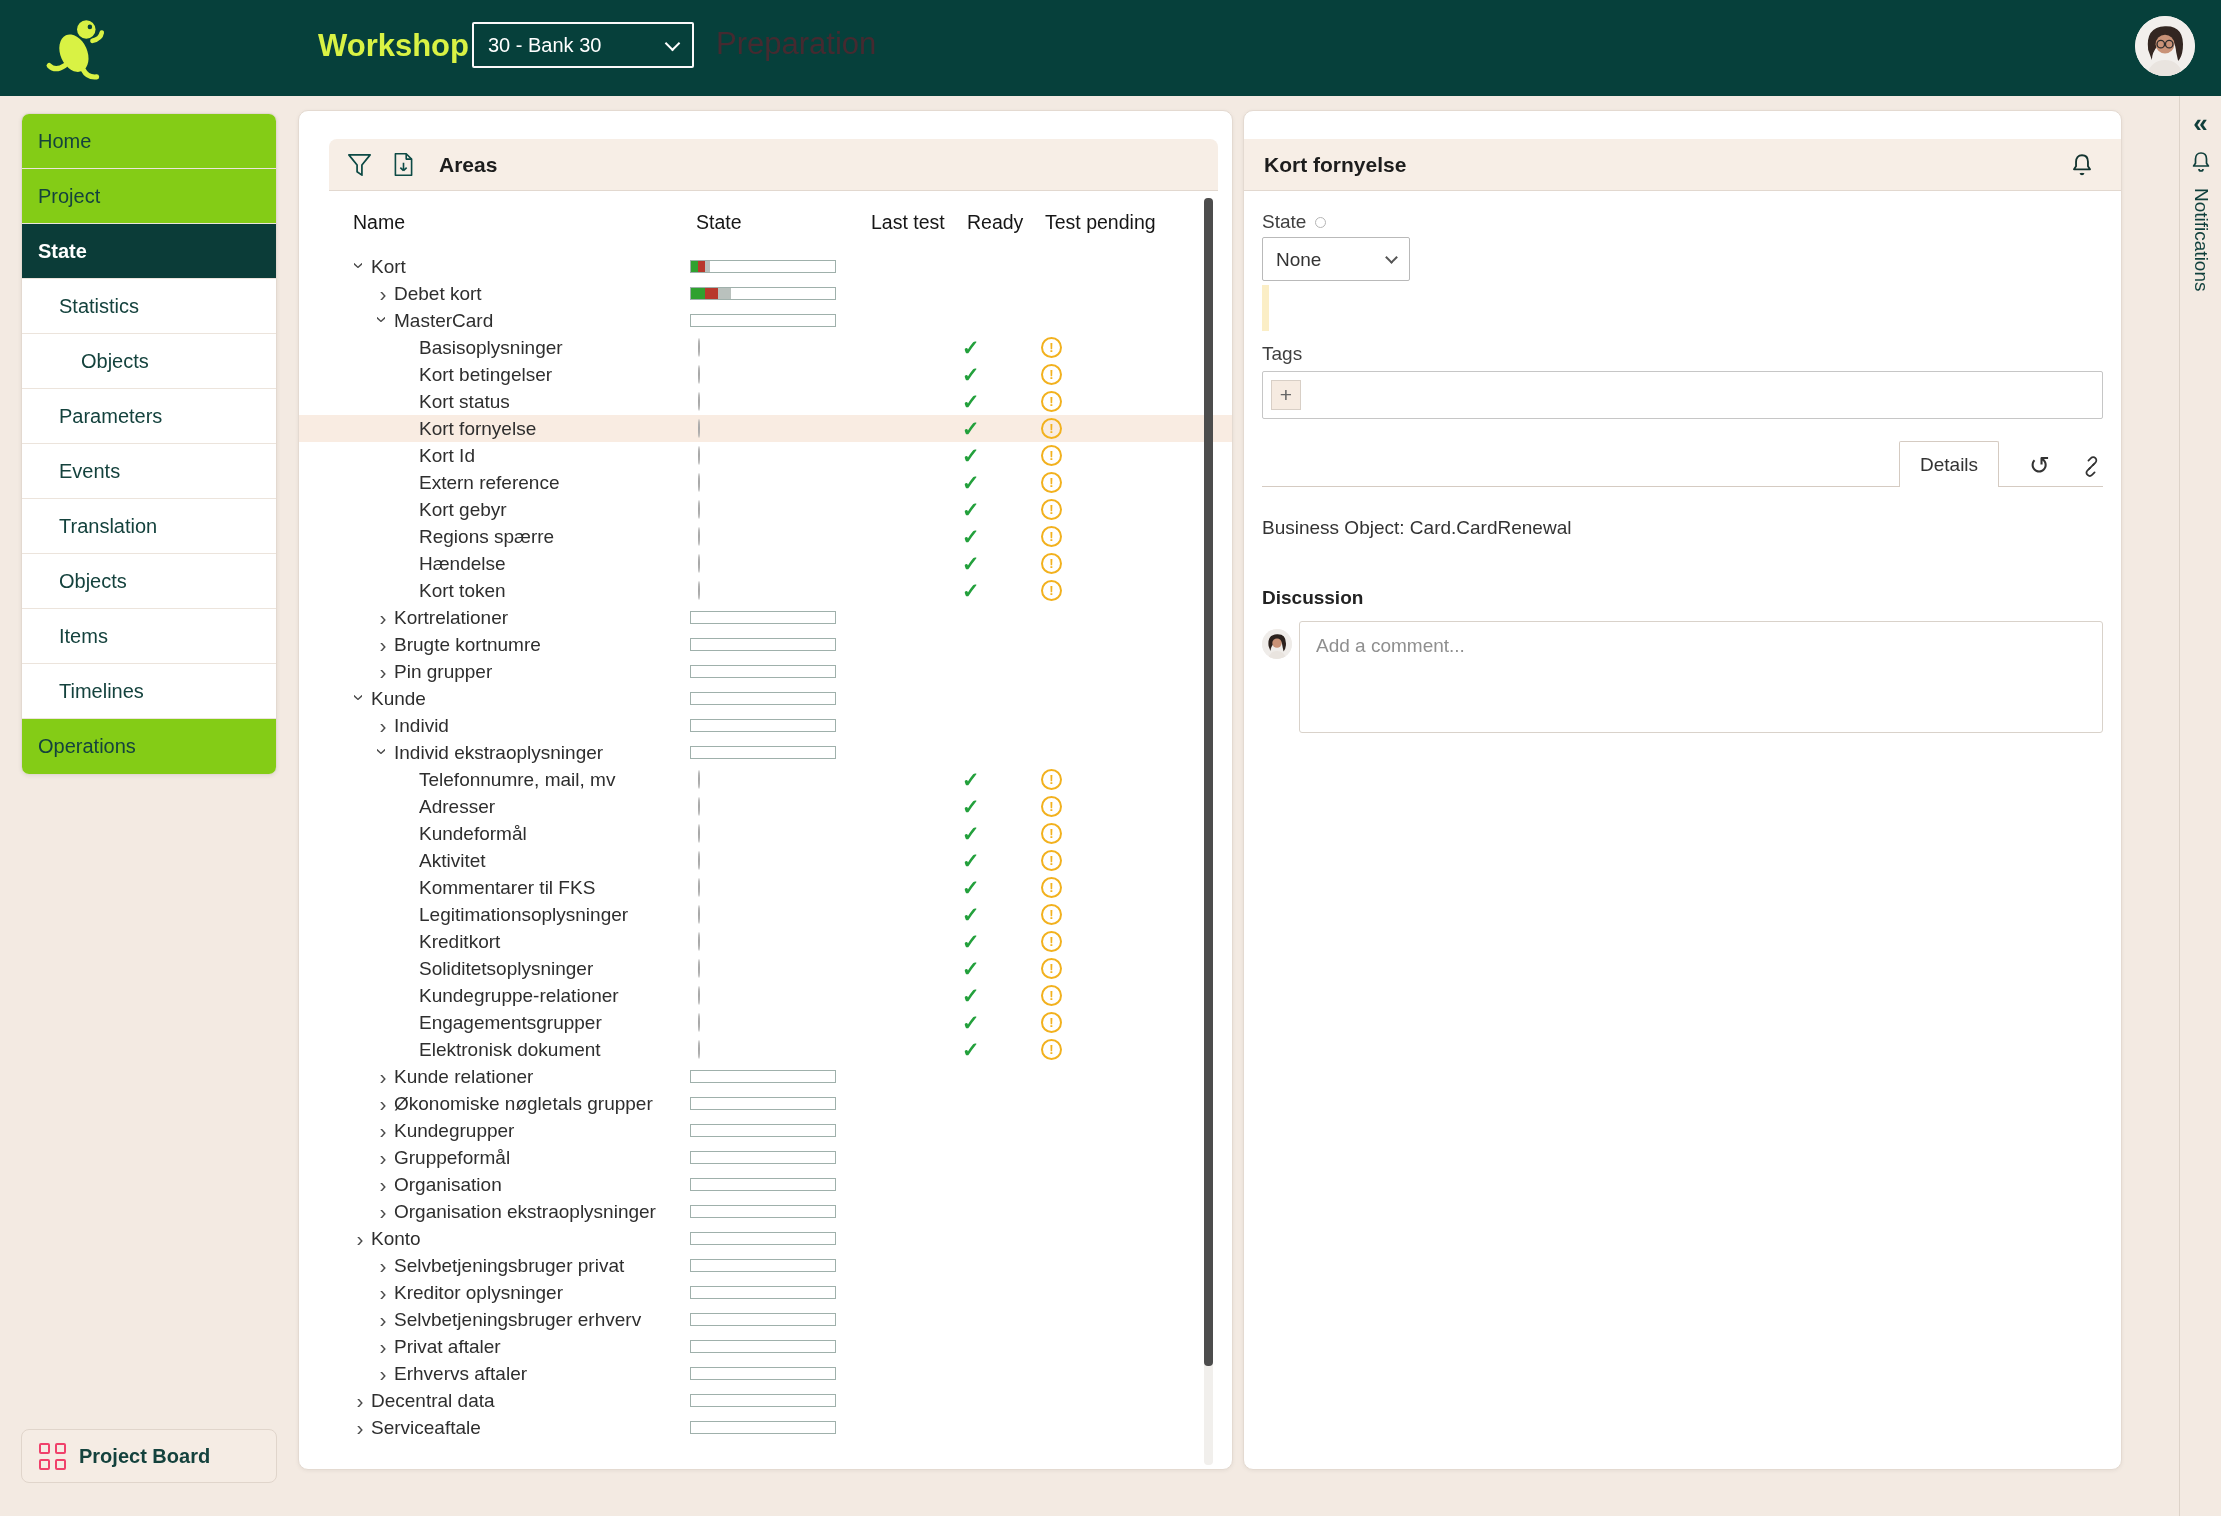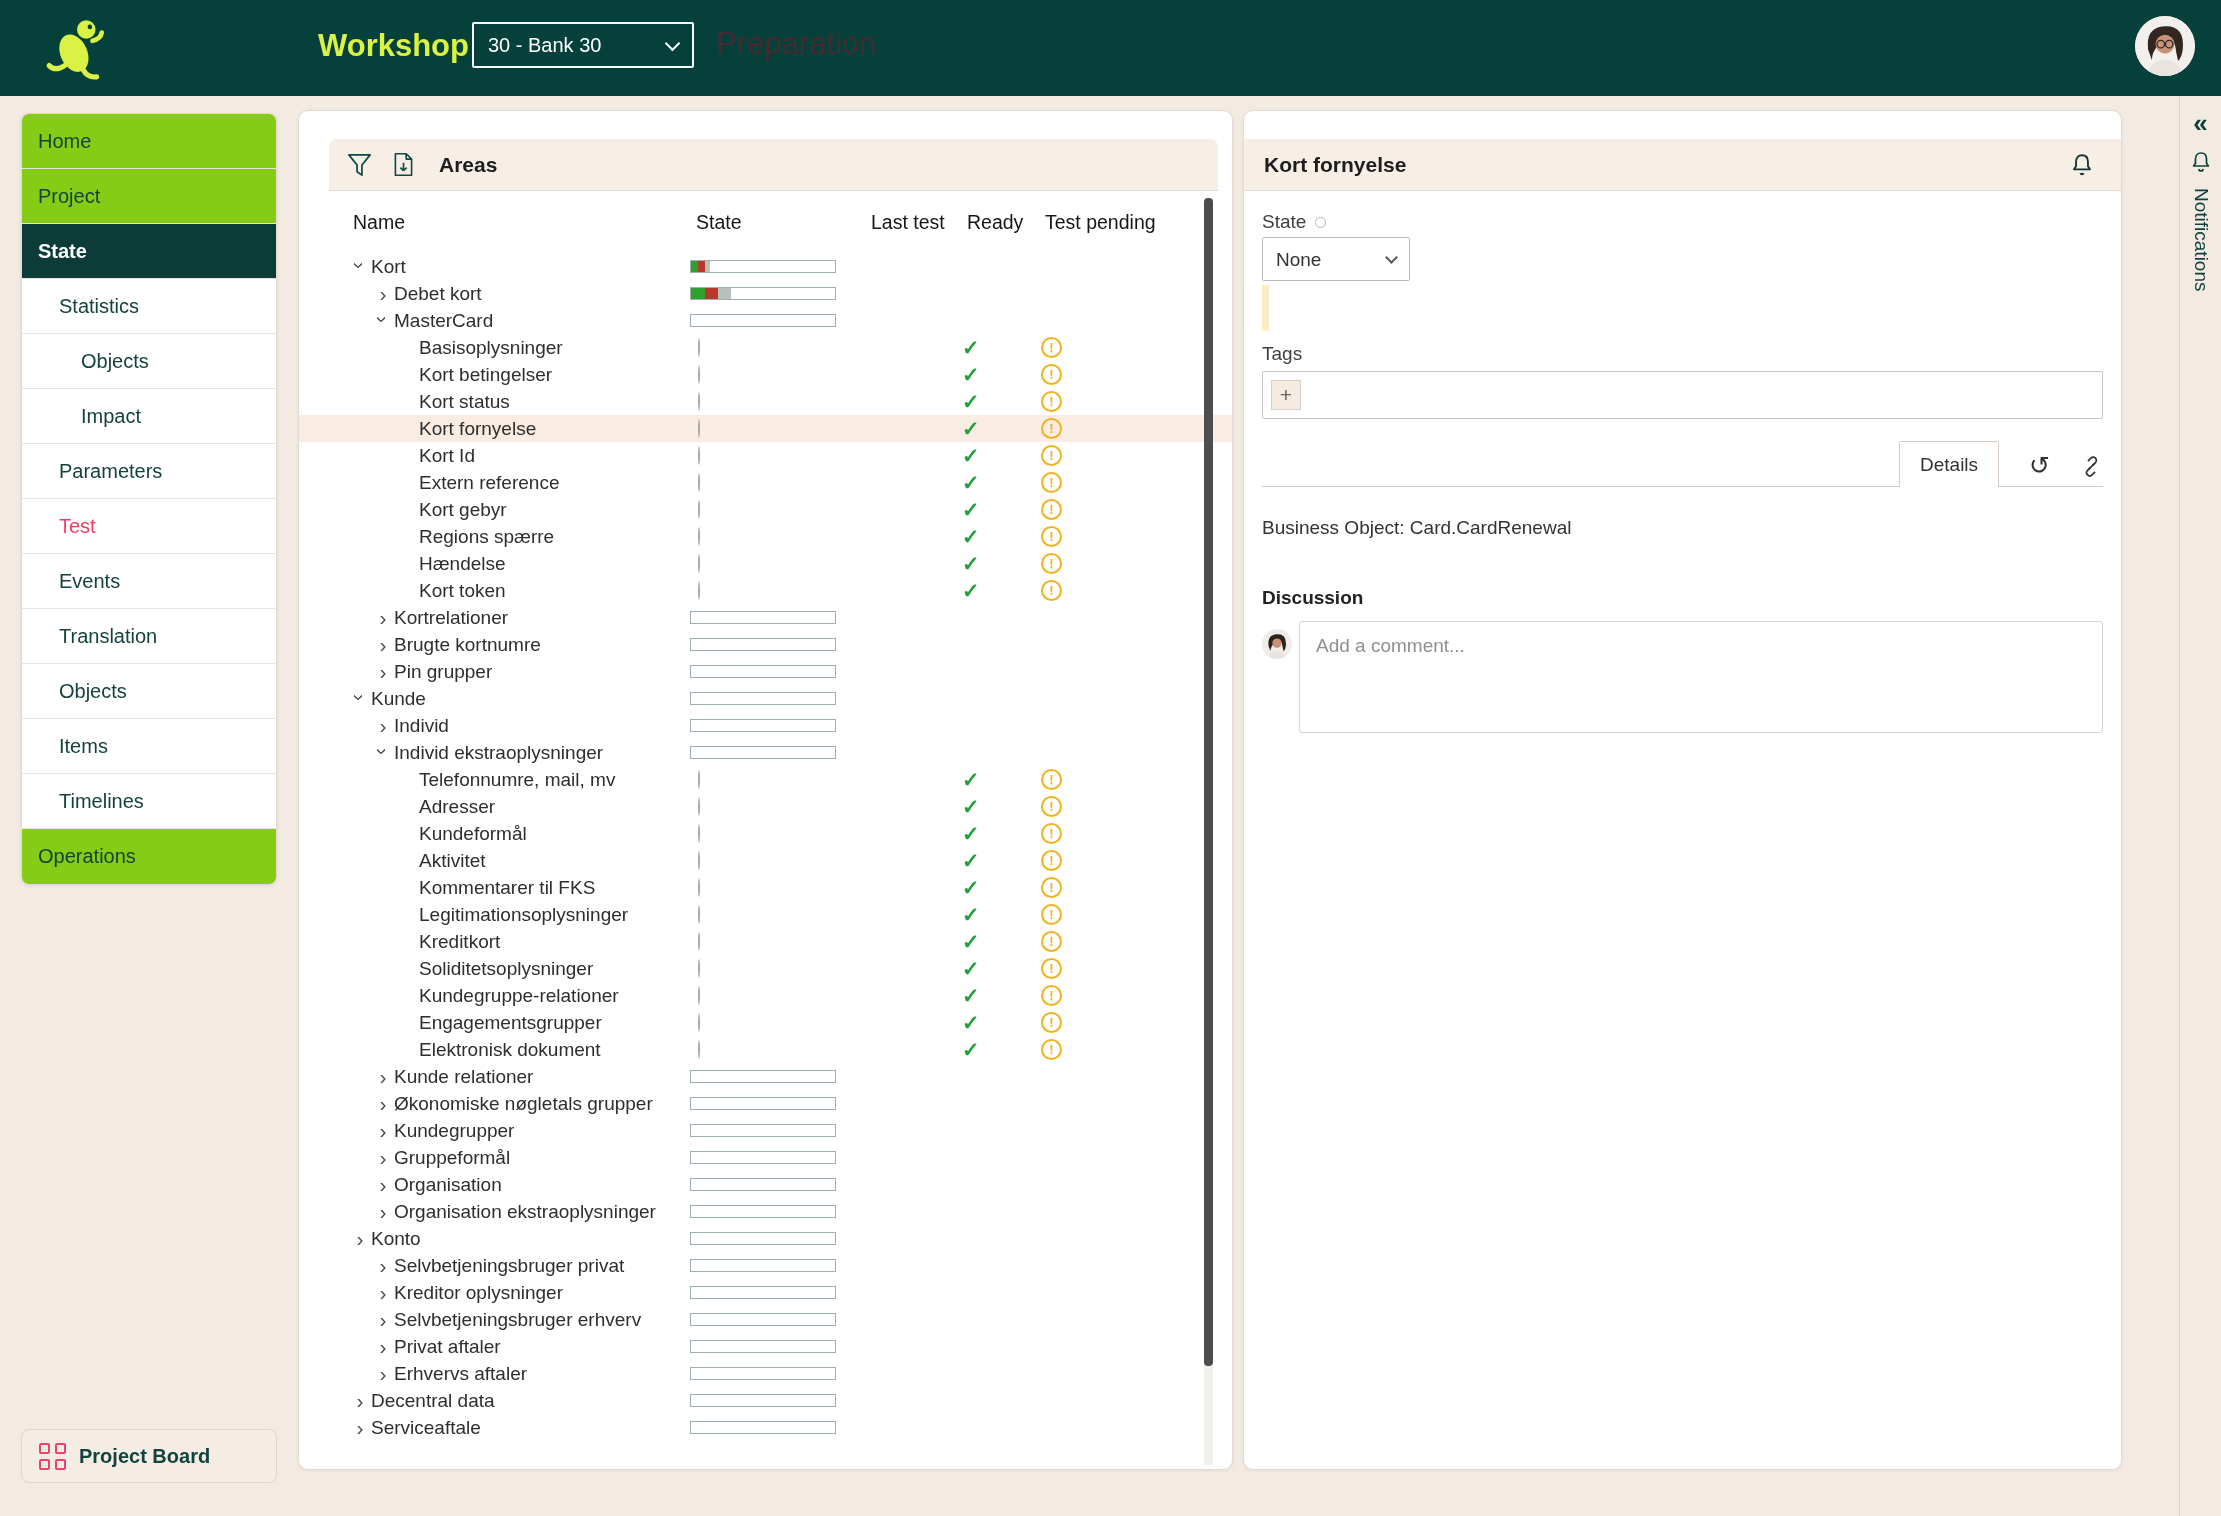--- a/index.html
+++ b/index.html
@@ -159,23 +159,21 @@
     </div>
     <div class="rail-label">Notifications</div>
   </div>
 
   <nav class="sidebar" id="sidebar">
       <div class="side-item v-muted ind-0">Home</div>
       <div class="side-item v-muted ind-0">Project</div>
       <div class="side-item v-active ind-0">State</div>
       <div class="side-item v-plain ind-1">Statistics</div>
       <div class="side-item v-plain ind-2">Objects</div>
-      <div class="side-item v-plain ind-2">Impact</div>
       <div class="side-item v-plain ind-1">Parameters</div>
-      <div class="side-item v-plain ind-1 accent">Test</div>
       <div class="side-item v-plain ind-1">Events</div>
       <div class="side-item v-plain ind-1">Translation</div>
       <div class="side-item v-plain ind-1">Objects</div>
       <div class="side-item v-plain ind-1">Items</div>
       <div class="side-item v-plain ind-1">Timelines</div>
       <div class="side-item v-muted ind-0">Operations</div>
     </nav>
 
   <div class="pboard">
     <span class="pb-icon">

